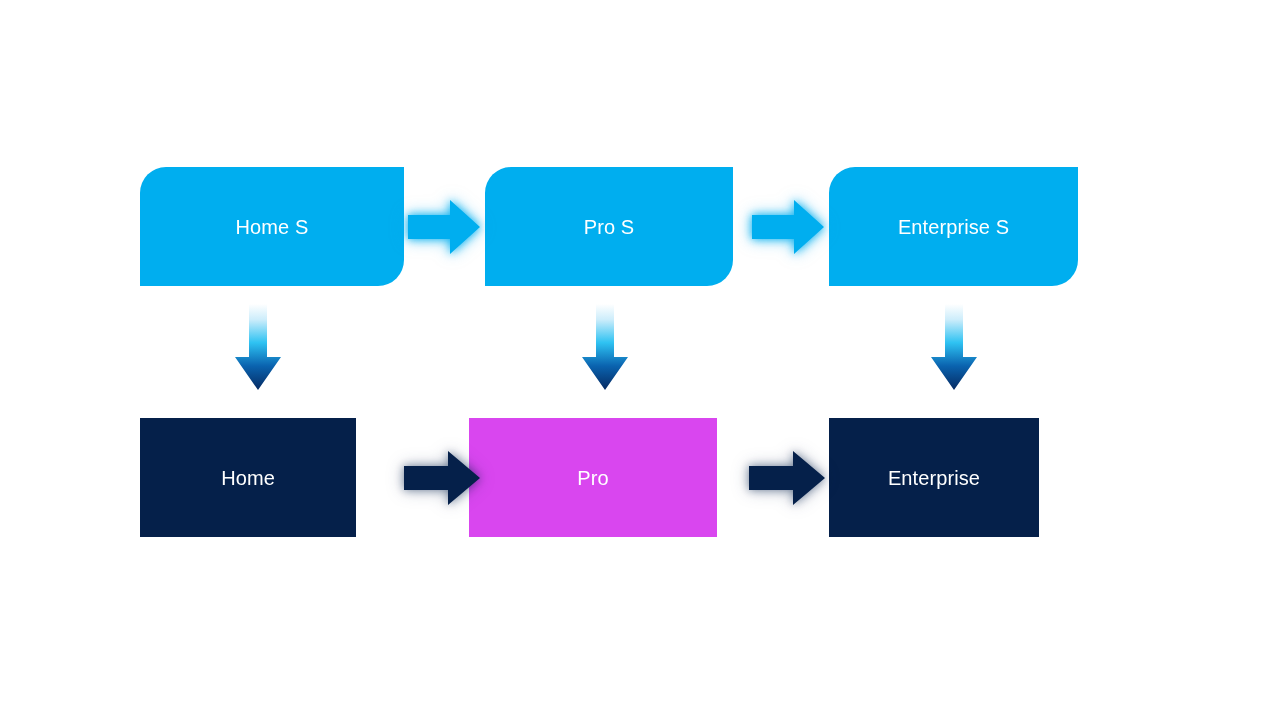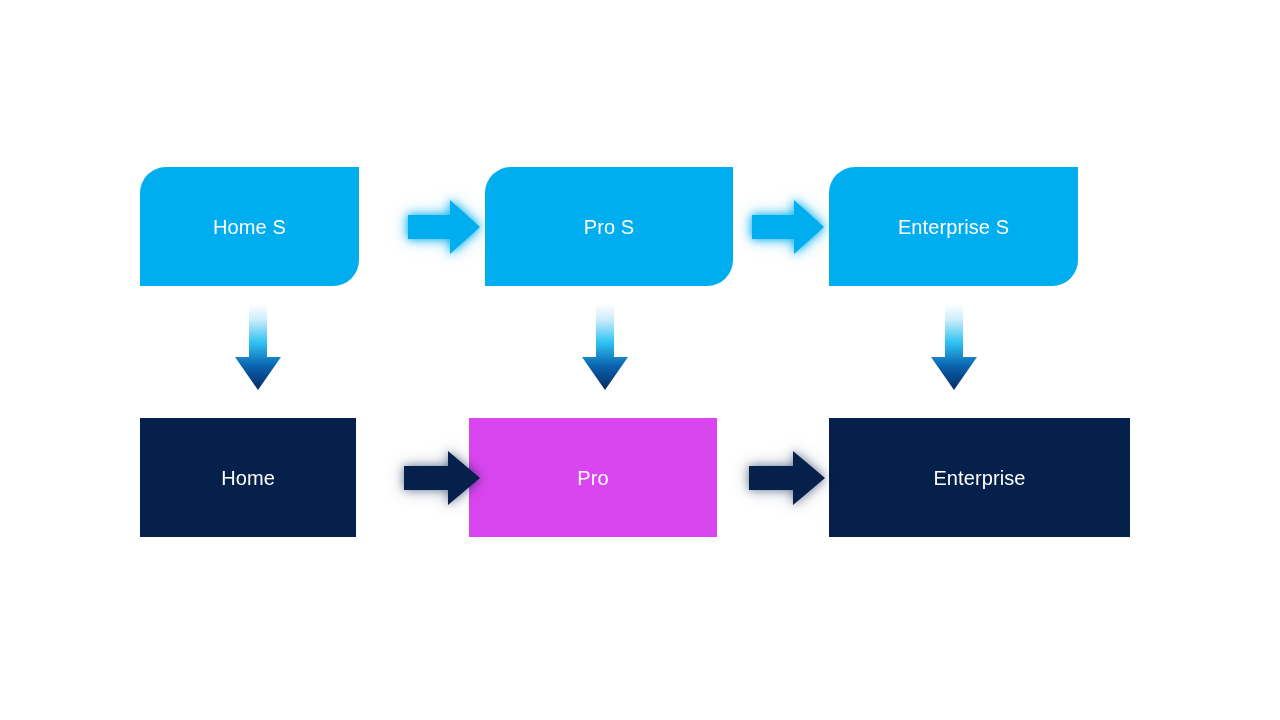--- a/index.html
+++ b/index.html
@@ -59,21 +59,21 @@
   }
 
   .glow-cyan   { filter: drop-shadow(0 0 4px rgba(0,174,239,.85)) drop-shadow(0 0 7px rgba(0,174,239,.5)); }
   .glow-navy   { filter: drop-shadow(0 0 4px rgba(5,32,74,.45)) drop-shadow(0 0 8px rgba(5,32,74,.28)); }
 </style>
 </head>
 <body>
 
 <div id="canvas" style="background: rgb(255, 255, 255);">
 
-  <div class="node node-top" style="left: 140px; top: 167px; width: 219px; height: 119px; background: rgb(0, 174, 239);">
+  <div class="node node-top" style="left: 140px; top: 167px; width: 264px; height: 119px; background: rgb(0, 174, 239);">
     <span class="node-label" style="color: rgb(255, 255, 255);">Home S</span>
   </div>
 
   <div class="node node-top" style="left: 829px; top: 167px; width: 249px; height: 119px; background: rgb(0, 174, 239);">
     <span class="node-label" style="color: rgb(255, 255, 255);">Enterprise S</span>
   </div>
 
   <div class="node node-top" style="left: 485px; top: 167px; width: 248px; height: 119px; background: rgb(0, 174, 239);">
     <span class="node-label" style="color: rgb(255, 255, 255);">Pro S</span>
   </div>
@@ -136,21 +136,21 @@
   </div>
 
   <div class="node node-bottom" style="left: 140px; top: 418px; width: 216px; height: 119px; background: rgb(5, 32, 74);">
     <span class="node-label" style="color: rgb(255, 255, 255);">Home</span>
   </div>
 
   <div class="node node-bottom" style="left: 469px; top: 418px; width: 248px; height: 119px; background: #d946ef;">
     <span class="node-label" style="color: rgb(255, 255, 255);">Pro</span>
   </div>
 
-  <div class="node node-bottom" style="left: 829px; top: 418px; width: 301px; height: 119px; background: rgb(5, 32, 74);">
+  <div class="node node-bottom" style="left: 829px; top: 418px; width: 210px; height: 119px; background: rgb(5, 32, 74);">
     <span class="node-label" style="color: rgb(255, 255, 255);">Enterprise</span>
   </div>
 
   <div class="arrow glow-navy" style="left: 404px; top: 451px; width: 76px; height: 54px;">
     <svg viewBox="0 0 76 54" width="76" height="54" preserveAspectRatio="none">
       <path class="arrow-shape" d="M0,15 L44,15 L44,0 L76,27 L44,54 L44,39 L0,39 Z" fill="#05204A"></path>
     </svg>
   </div>
 
   <div class="arrow glow-navy" style="left: 749px; top: 451px; width: 76px; height: 54px;">

